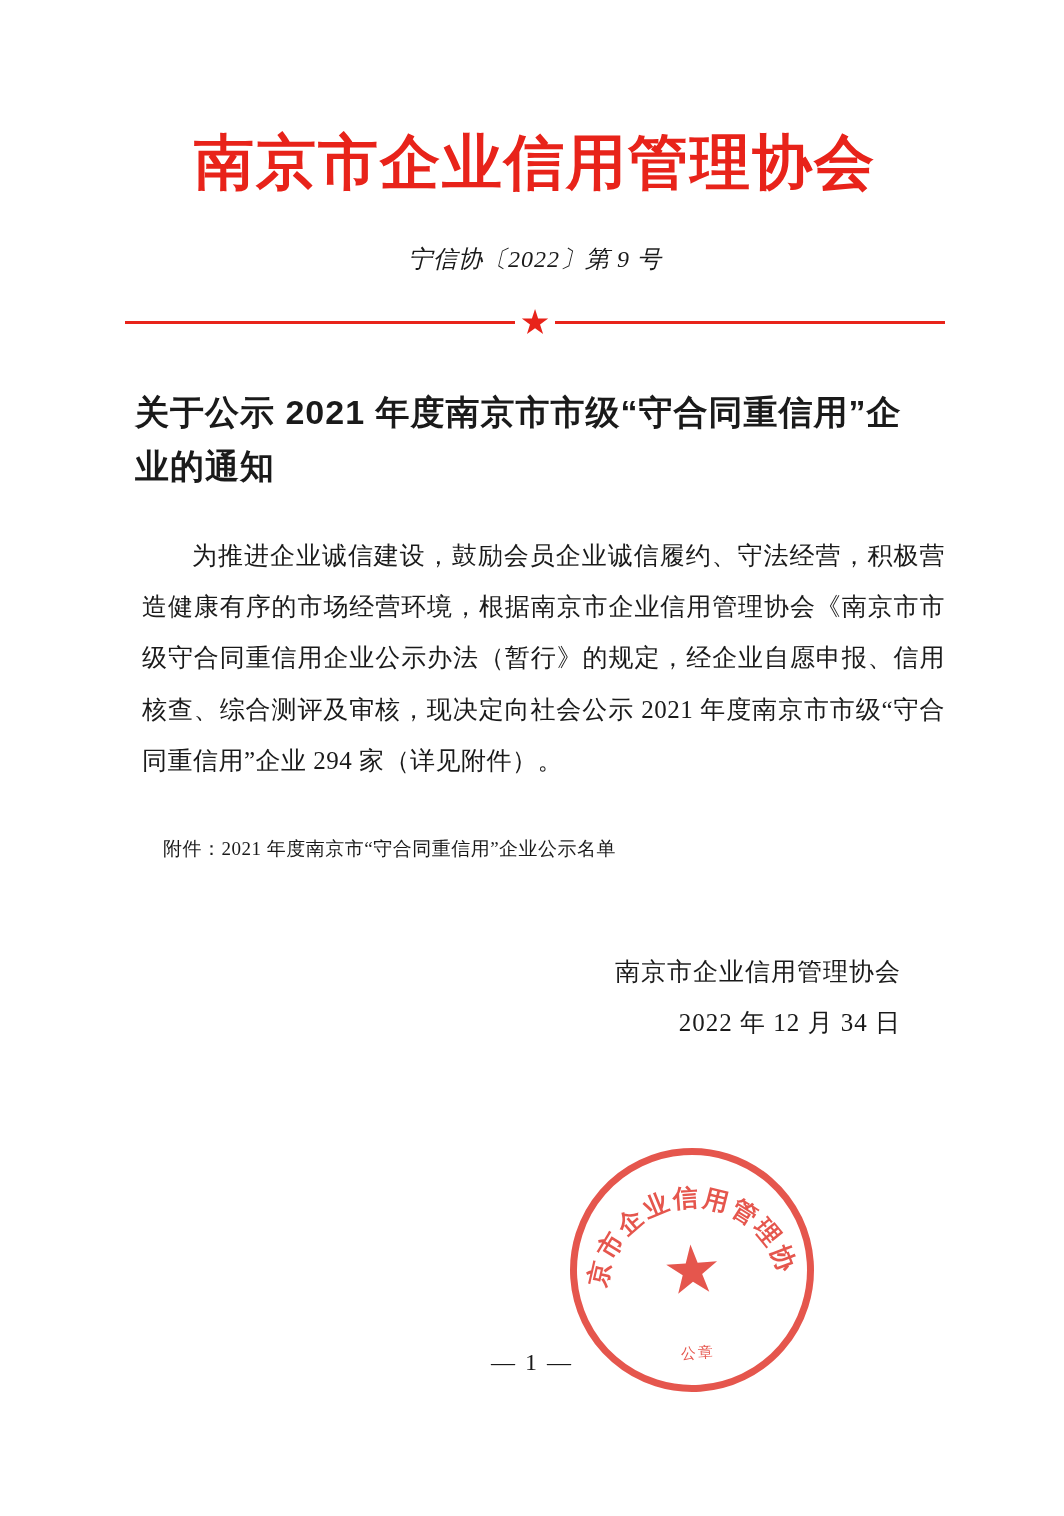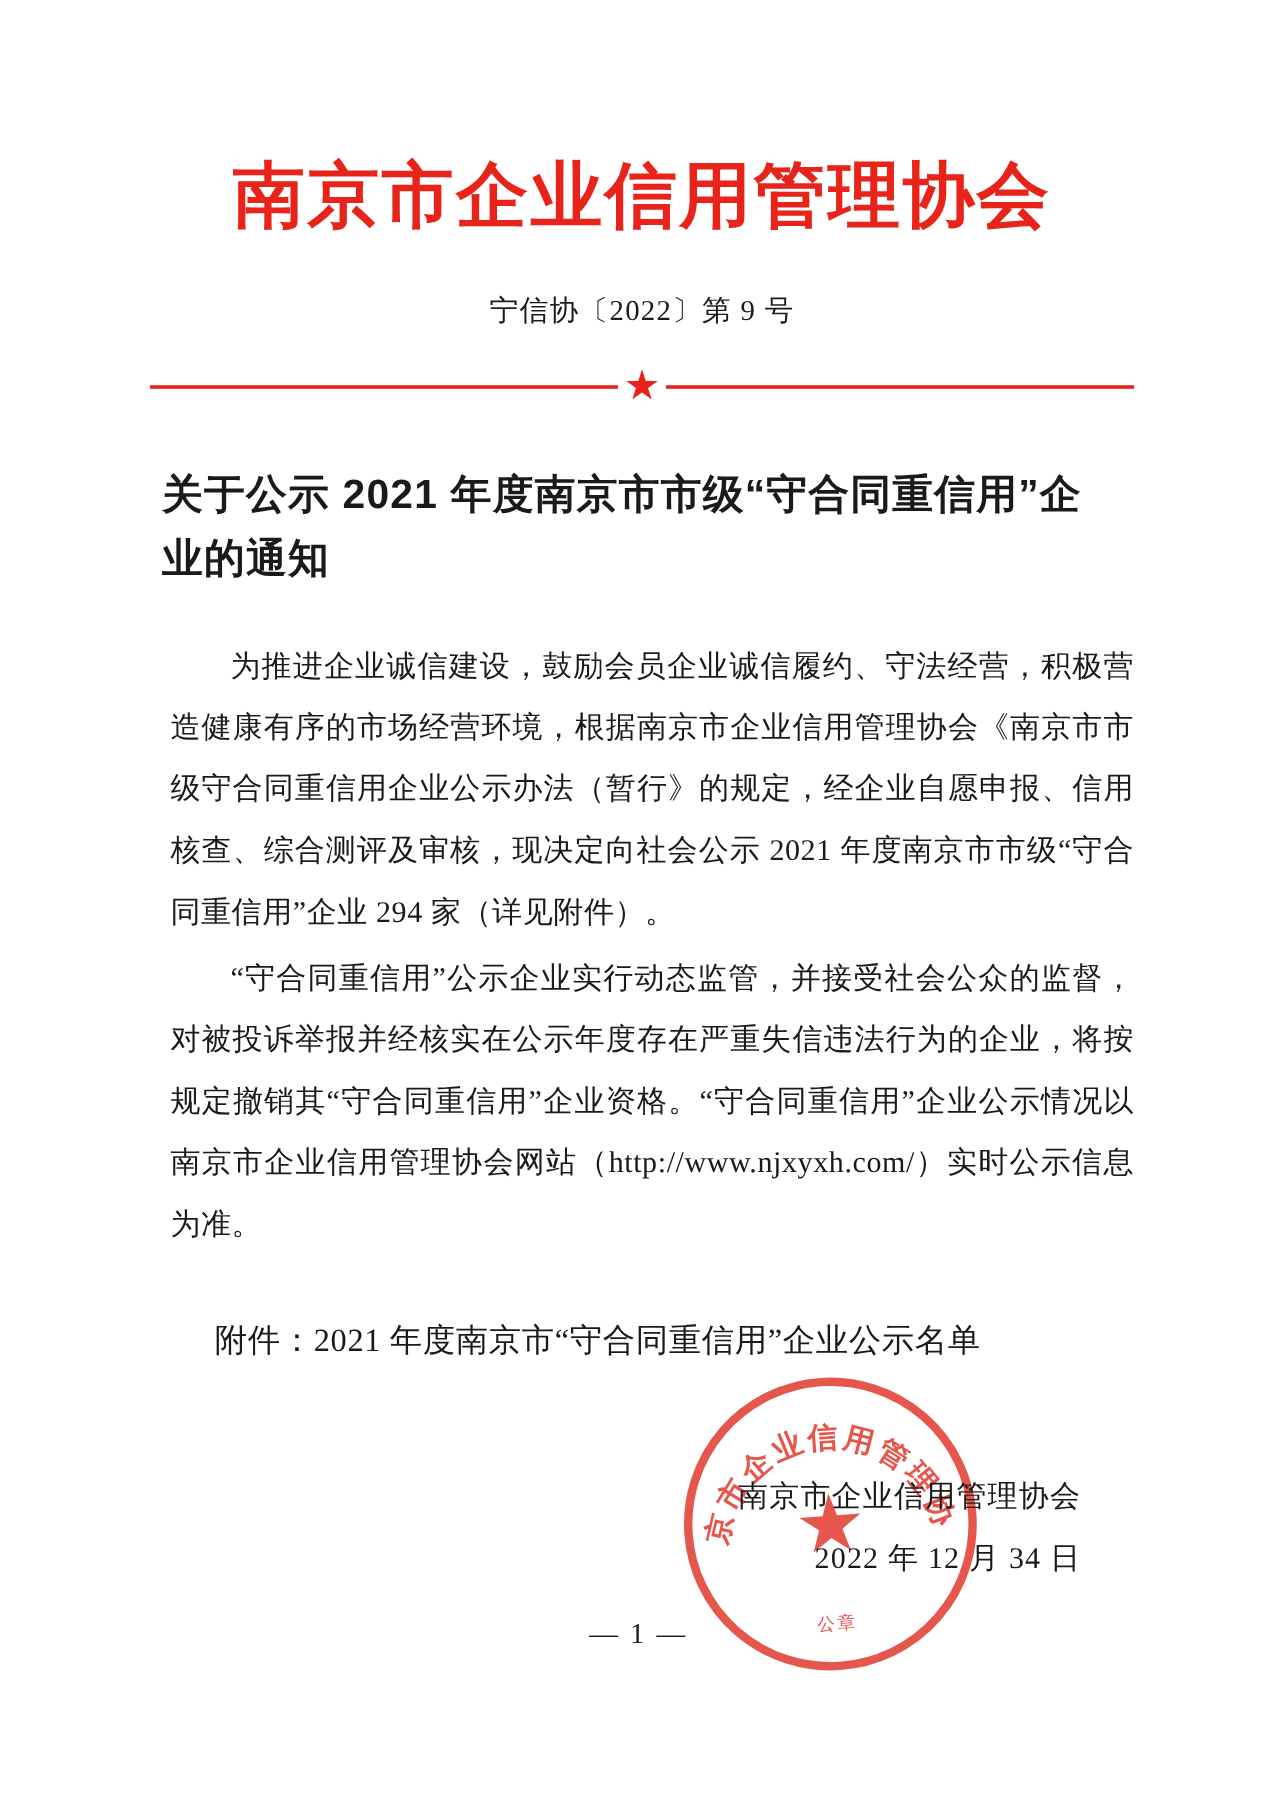--- a/index.html
+++ b/index.html
@@ -42,20 +42,21 @@
     letter-spacing: 2px;
     line-height: 1.15;
     white-space: nowrap;
   }
   .doc-number {
     margin-top: 46px;
     font-size: 24px;
     letter-spacing: 1px;
     color: #1a1a1a;
     font-family: "Liberation Serif", serif;
+    font-style: italic;
   }
 
   
   .rule {
     margin-top: 34px;
     display: flex;
     align-items: center;
     justify-content: center;
     height: 26px;
   }
@@ -94,21 +95,21 @@
     margin: 0 0 4px 17px;
     font-size: 25px;
     line-height: 2.05;
     text-align: justify;
     text-justify: inter-ideograph;
     text-indent: 2em;
     letter-spacing: 0.5px;
   }
   .attachment {
     margin-top: 44px;
-    font-size: 27px;
+    font-size: 19px;
     line-height: 2;
     text-indent: 2em;
     letter-spacing: 0.5px;
   }
 
   
   .signature {
     margin-top: 78px;
     text-align: right;
     padding-right: 44px;
@@ -194,21 +195,20 @@
     <div class="rule">
       <span class="line"></span>
       <span class="star">★</span>
       <span class="line"></span>
     </div>
 
     <div class="doc-title">关于公示 2021 年度南京市市级“守合同重信用”企业的通知</div>
 
     <div class="body-text">
       <p>为推进企业诚信建设，鼓励会员企业诚信履约、守法经营，积极营造健康有序的市场经营环境，根据南京市企业信用管理协会《南京市市级守合同重信用企业公示办法（暂行》的规定，经企业自愿申报、信用核查、综合测评及审核，现决定向社会公示 2021 年度南京市市级“守合同重信用”企业 294 家（详见附件）。</p>
-      <p>“守合同重信用”公示企业实行动态监管，并接受社会公众的监督，对被投诉举报并经核实在公示年度存在严重失信违法行为的企业，将按规定撤销其“守合同重信用”企业资格。“守合同重信用”企业公示情况以南京市企业信用管理协会网站（http://www.njxyxh.com/）实时公示信息为准。</p>
     </div>
 
     <div class="attachment">附件：2021 年度南京市“守合同重信用”企业公示名单</div>
 
     <div class="signature">
       <div>南京市企业信用管理协会</div>
       <div>2022 年 12 月 34 日</div>
     </div>
 
   </div>

